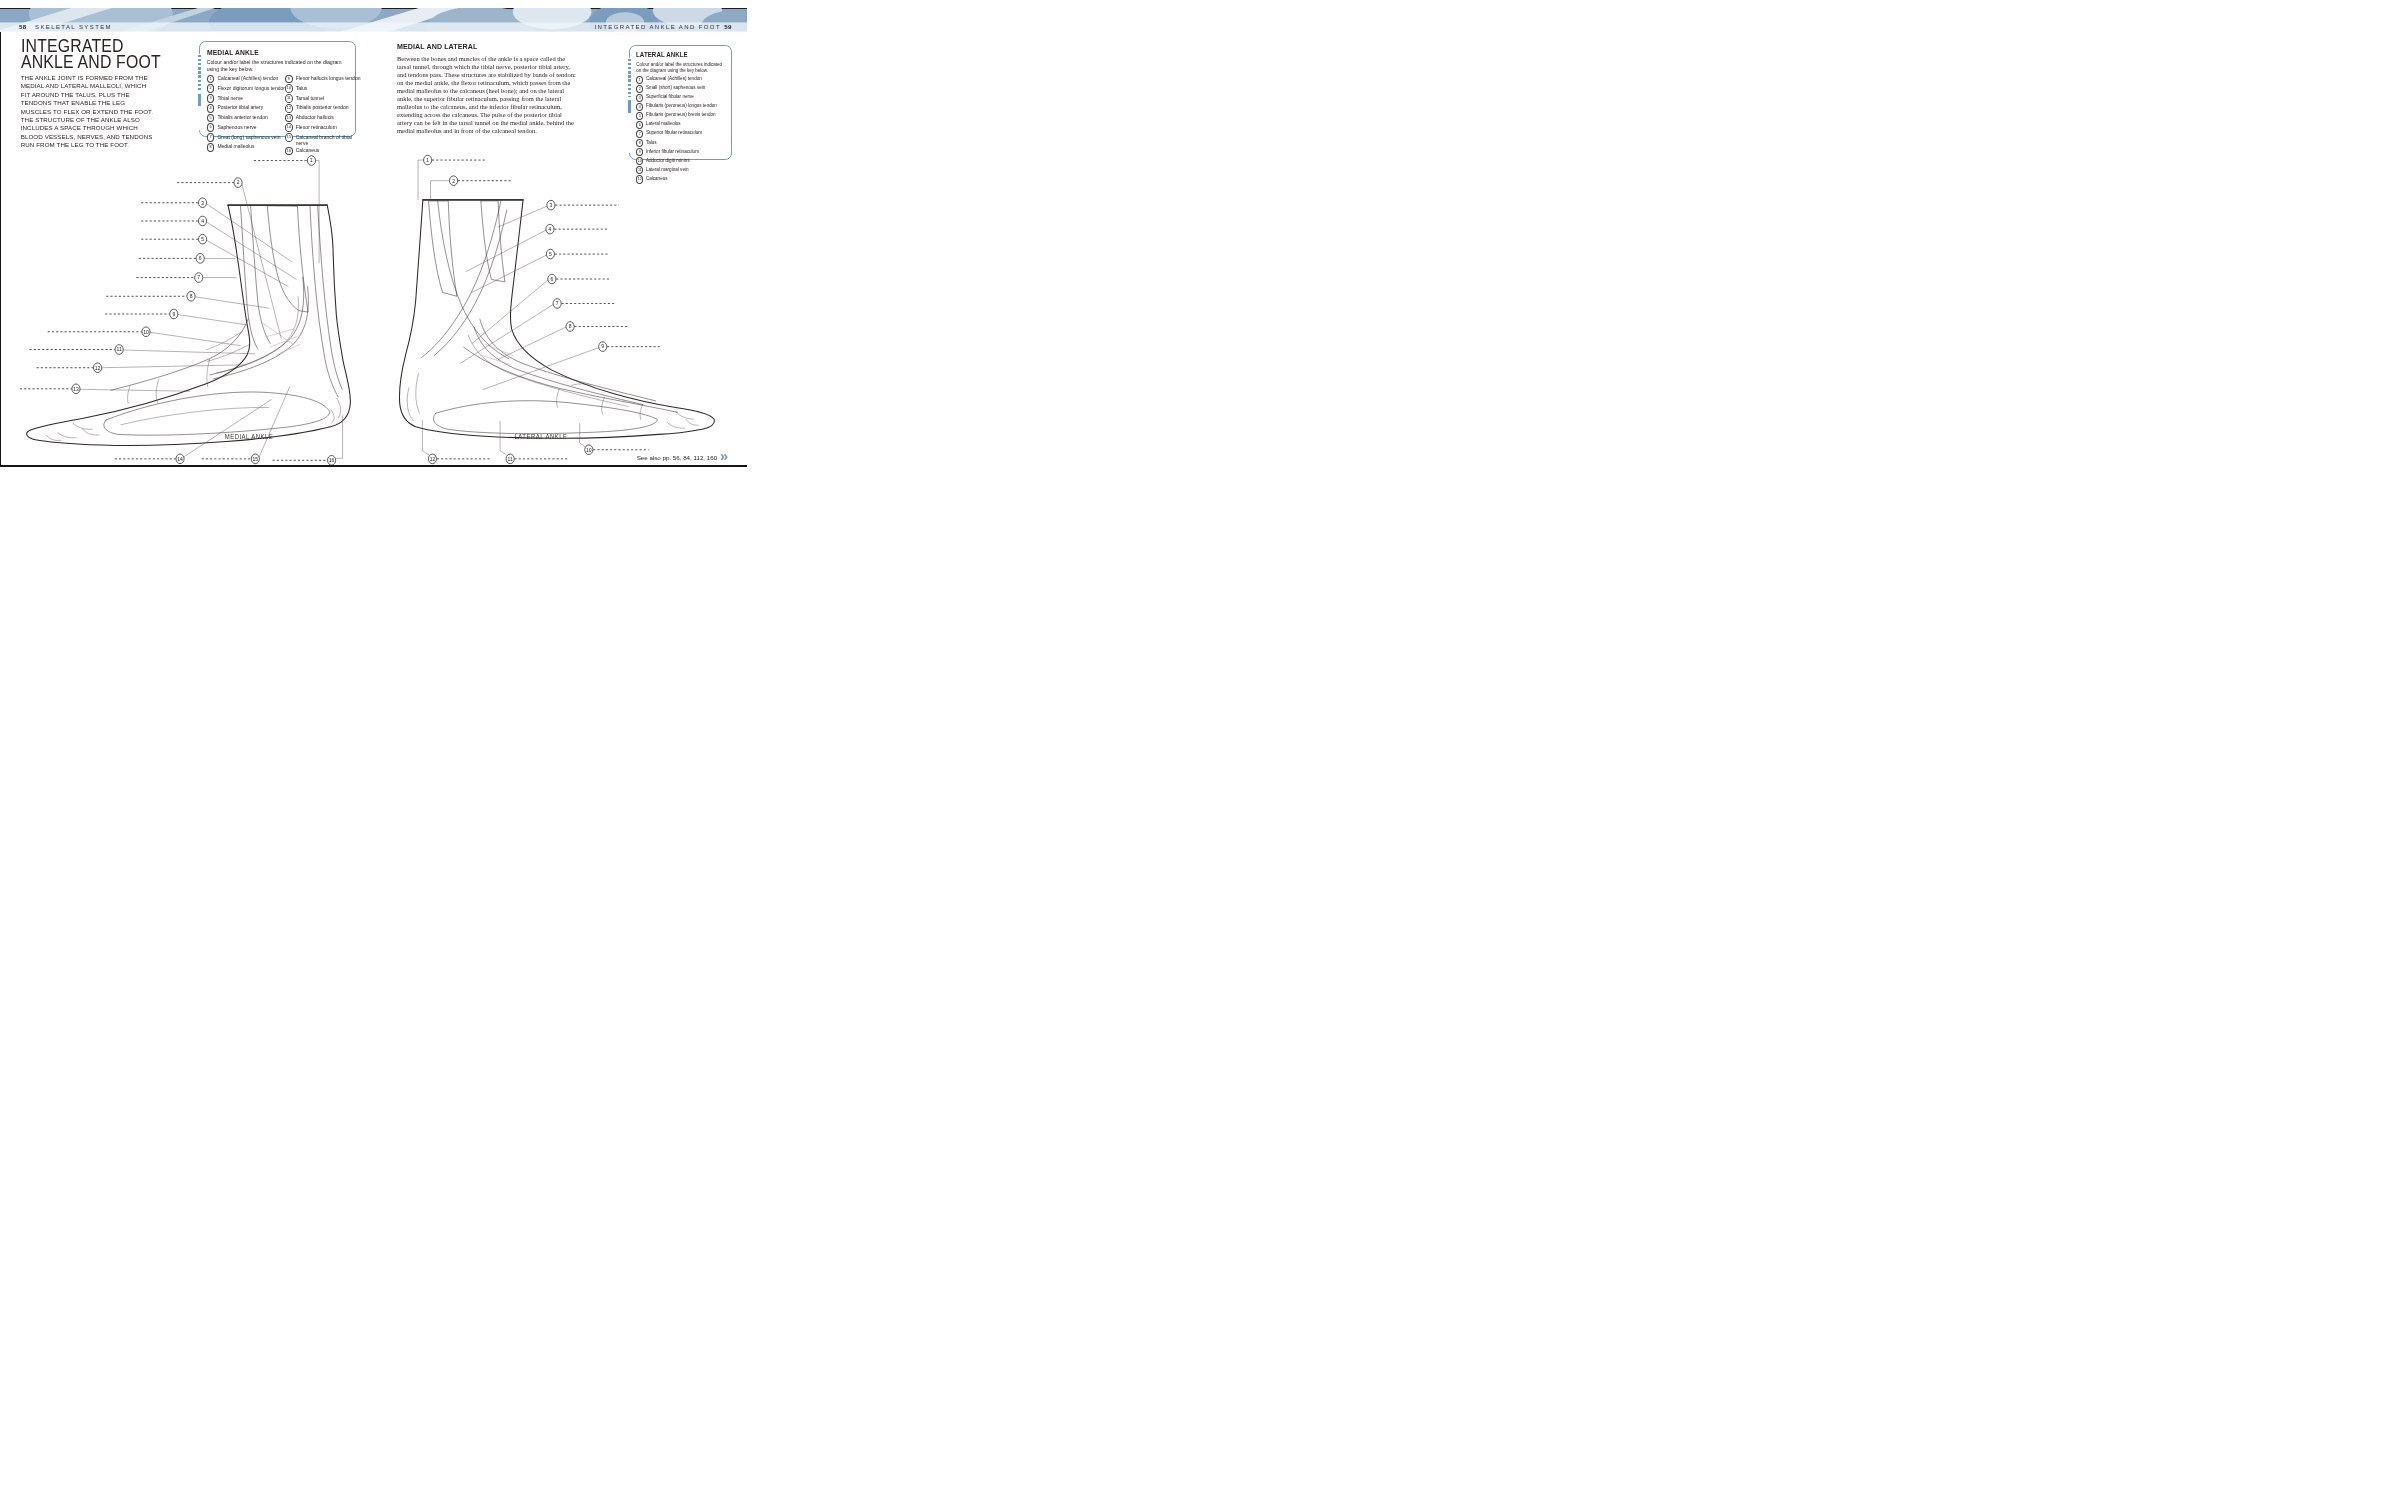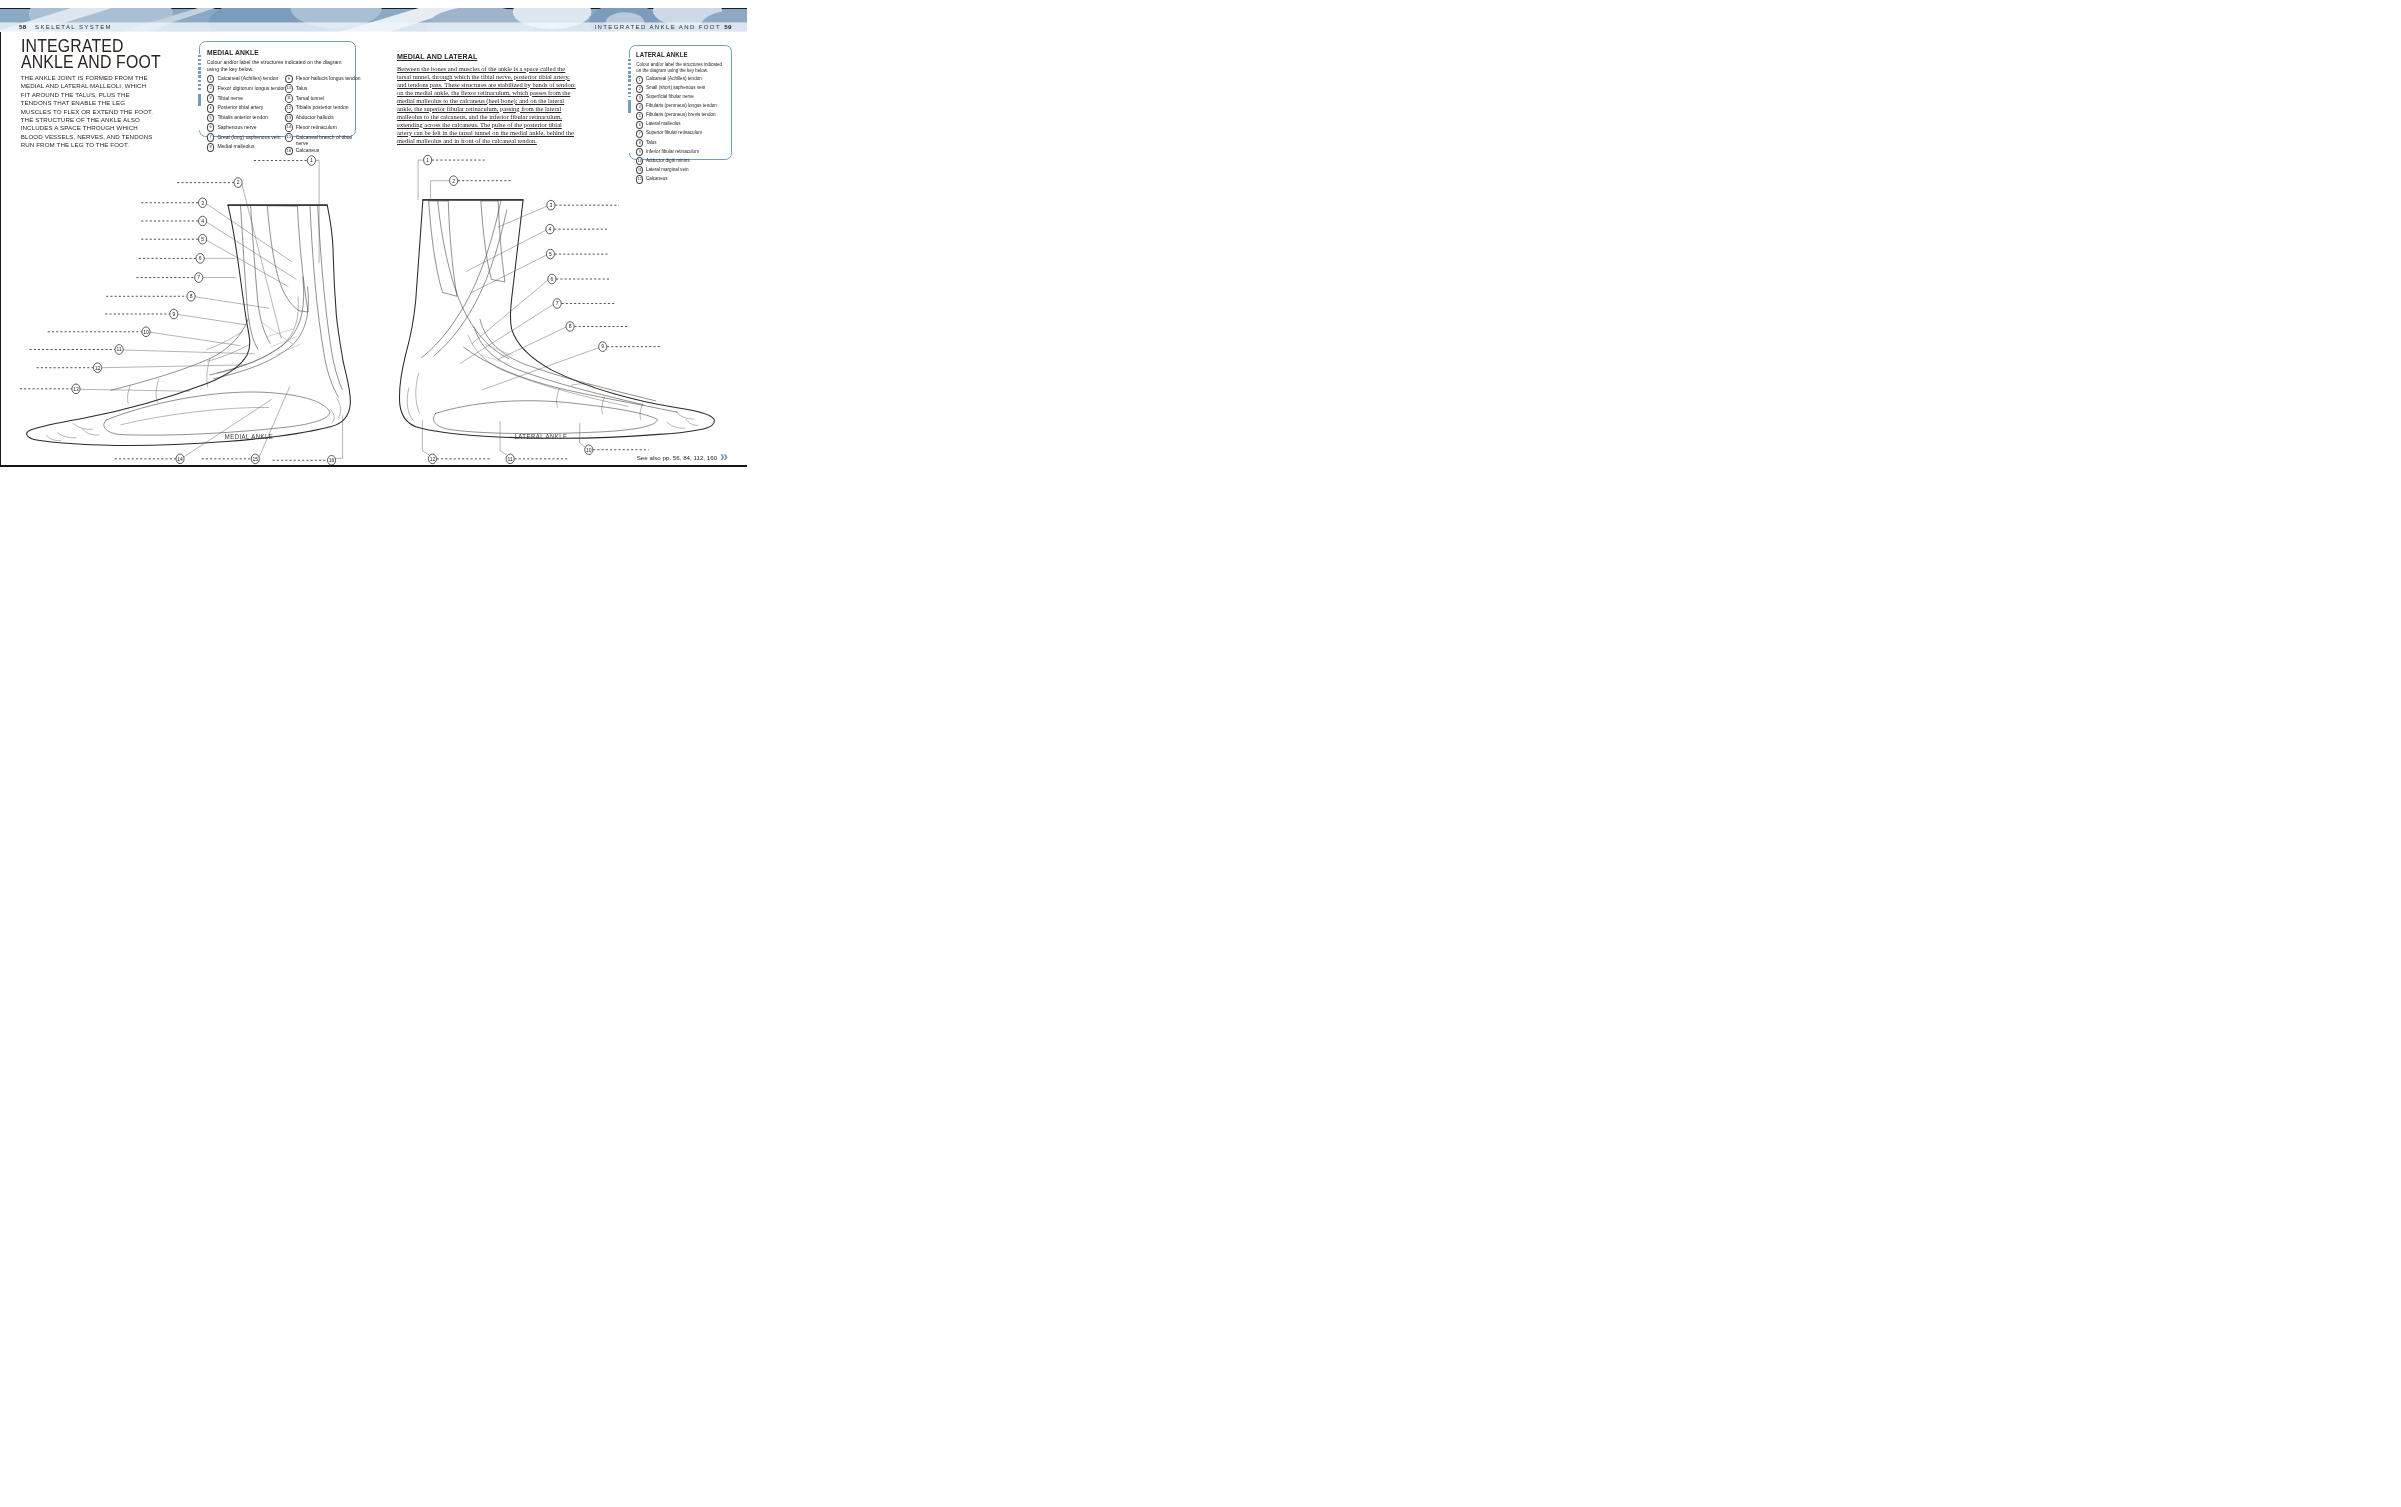--- a/index.html
+++ b/index.html
@@ -32,21 +32,21 @@
   #medial-keybox .keybox-instruction{position:absolute;left:6.7px;top:17.3px;width:144px;font-size:5.2px;line-height:6.5px;}
   #medial-col-a{position:absolute;left:6.7px;top:33px;font-size:5px;}
   #medial-col-b{position:absolute;left:85px;top:33px;font-size:5px;}
   #lateral-keybox{left:629px;top:37px;width:103px;height:115px;}
   #lateral-keybox .keybox-title{position:absolute;left:6.2px;top:5.3px;font-size:6.5px;}
   #lateral-keybox .keybox-instruction{position:absolute;left:6.2px;top:16px;width:89px;font-size:4.5px;line-height:5.8px;}
   #lateral-col{position:absolute;left:6.2px;top:30px;font-size:4.6px;}
   #lateral-col .key-item{margin-bottom:1.4px;}
   #lateral-col .knum{width:5.3px;height:6.2px;line-height:6.2px;font-size:3.6px;margin-right:2.4px;}
   
-  #essay{position:absolute;left:397px;top:44px;width:181px;text-decoration:underline;}
+  #essay{position:absolute;left:397px;top:34px;width:181px;}
   #essay h2{margin:0 0 3.8px 0;font-size:7.4px;font-weight:700;color:#231f20;letter-spacing:0.1px;transform:scaleX(.96);transform-origin:left top;}
   #essay p{margin:0;font-family:"Liberation Serif",serif;font-size:6.5px;line-height:8px;color:#211d1c;}
   
   .diagram-svg{position:absolute;}
   .art{fill:none;stroke:#332e2a;stroke-width:1.1;stroke-linecap:round;}
   .art-bold{fill:none;stroke:#2e2a26;stroke-width:2.2;stroke-linecap:round;}
   .art-thin{fill:none;stroke:#3a3531;stroke-width:.75;}
   .art-gray{fill:none;stroke:#b7b1ab;stroke-width:1.2;}
   .leader-dash{stroke:#2b2b2b;stroke-width:1.7;stroke-dasharray:4.5 4.3;}
   .leader-solid{fill:none;stroke:#56514c;stroke-width:.9;}

